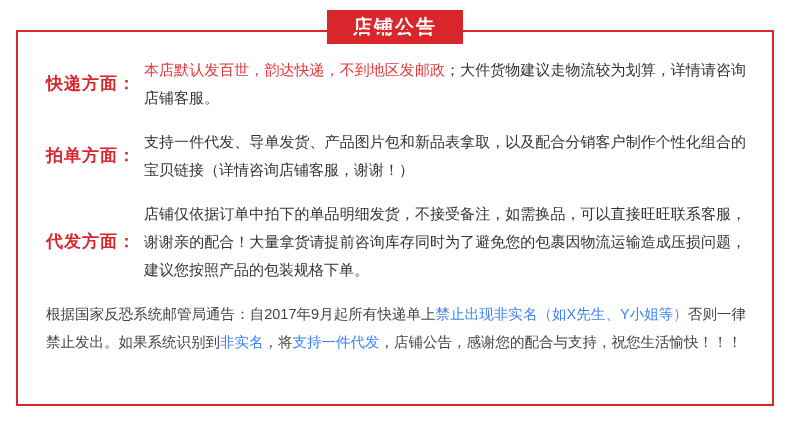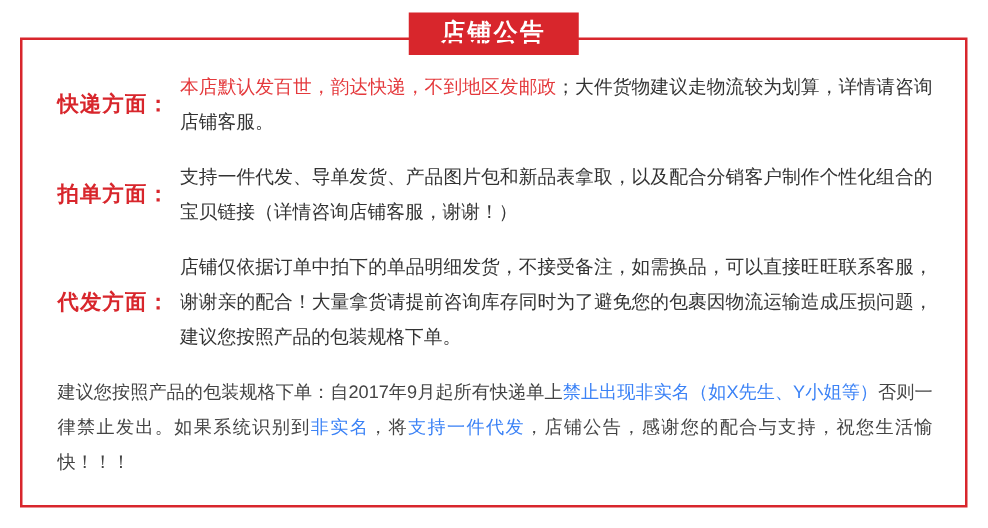--- a/index.html
+++ b/index.html
@@ -111,16 +111,16 @@
     <div class="row">
       <div class="row-label">拍单方面：</div>
       <div class="row-text">支持一件代发、导单发货、产品图片包和新品表拿取，以及配合分销客户制作个性化组合的宝贝链接（详情咨询店铺客服，谢谢！）</div>
     </div>
 
     <div class="row">
       <div class="row-label">代发方面：</div>
       <div class="row-text">店铺仅依据订单中拍下的单品明细发货，不接受备注，如需换品，可以直接旺旺联系客服，谢谢亲的配合！大量拿货请提前咨询库存同时为了避免您的包裹因物流运输造成压损问题，建议您按照产品的包装规格下单。</div>
     </div>
 
-    <div class="note"><span>建议您按照产品的包装规格下单：自2017年9月起所有快递单上</span><span class="em">禁止出现非实名（如X先生、Y小姐等）</span><span>否则一律禁止发出。如果系统识别到</span><span class="em">非实名</span><span>，将</span><span class="em">支持一件代发</span><span>，店铺公告，感谢您的配合与支持，祝您生活愉快！！！</span></div>
+    <div class="note"><span>根据国家反恐系统邮管局通告：自2017年9月起所有快递单上</span><span class="em">禁止出现非实名（如X先生、Y小姐等）</span><span>否则一律禁止发出。如果系统识别到</span><span class="em">非实名</span><span>，将</span><span class="em">支持一件代发</span><span>，店铺公告，感谢您的配合与支持，祝您生活愉快！！！</span></div>
 
   </div>
 </div>
 
 </body></html>

